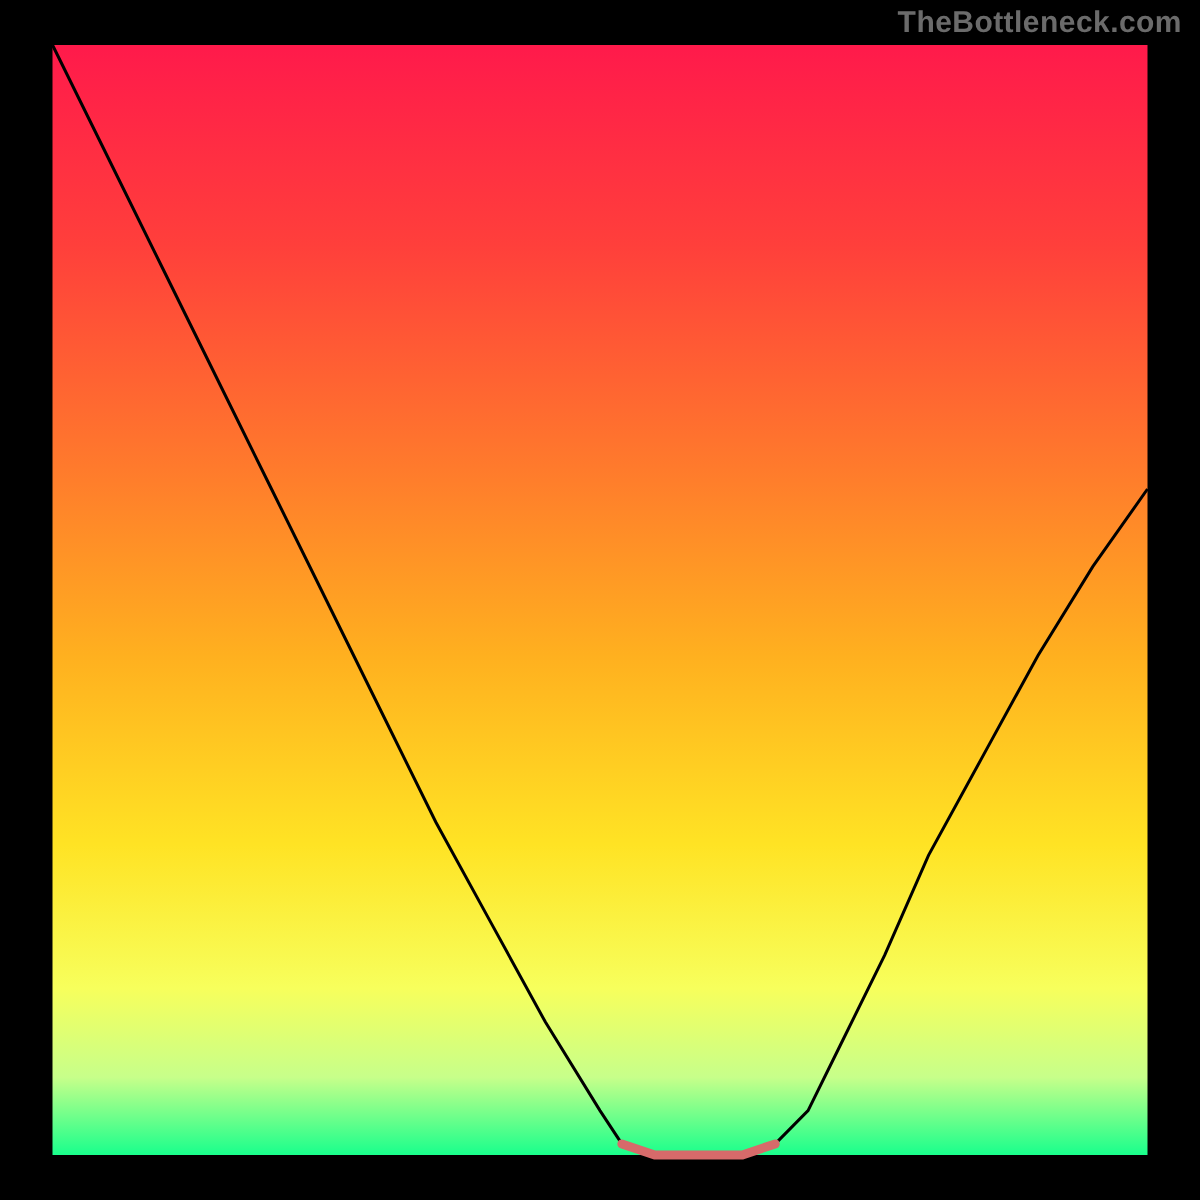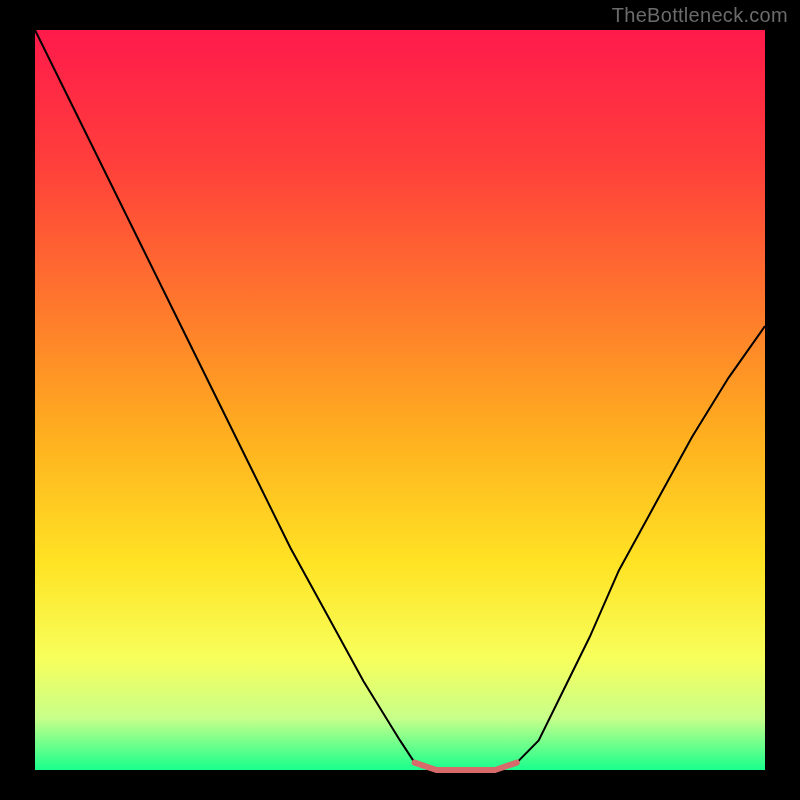--- a/index.html
+++ b/index.html
@@ -14,21 +14,21 @@
     position: relative;
     width: 800px;
     height: 800px;
   }
   .watermark {
     position: absolute;
     top: 4px;
     right: 12px;
     font-family: Arial, Helvetica, sans-serif;
     font-size: 20px;
-    font-weight: 400;
+    font-weight: 700;
     color: #6b6b6b;
     letter-spacing: 0.3px;
     user-select: none;
   }
   svg {
     display: block;
   }
 </style>
 </head>
 <body>

